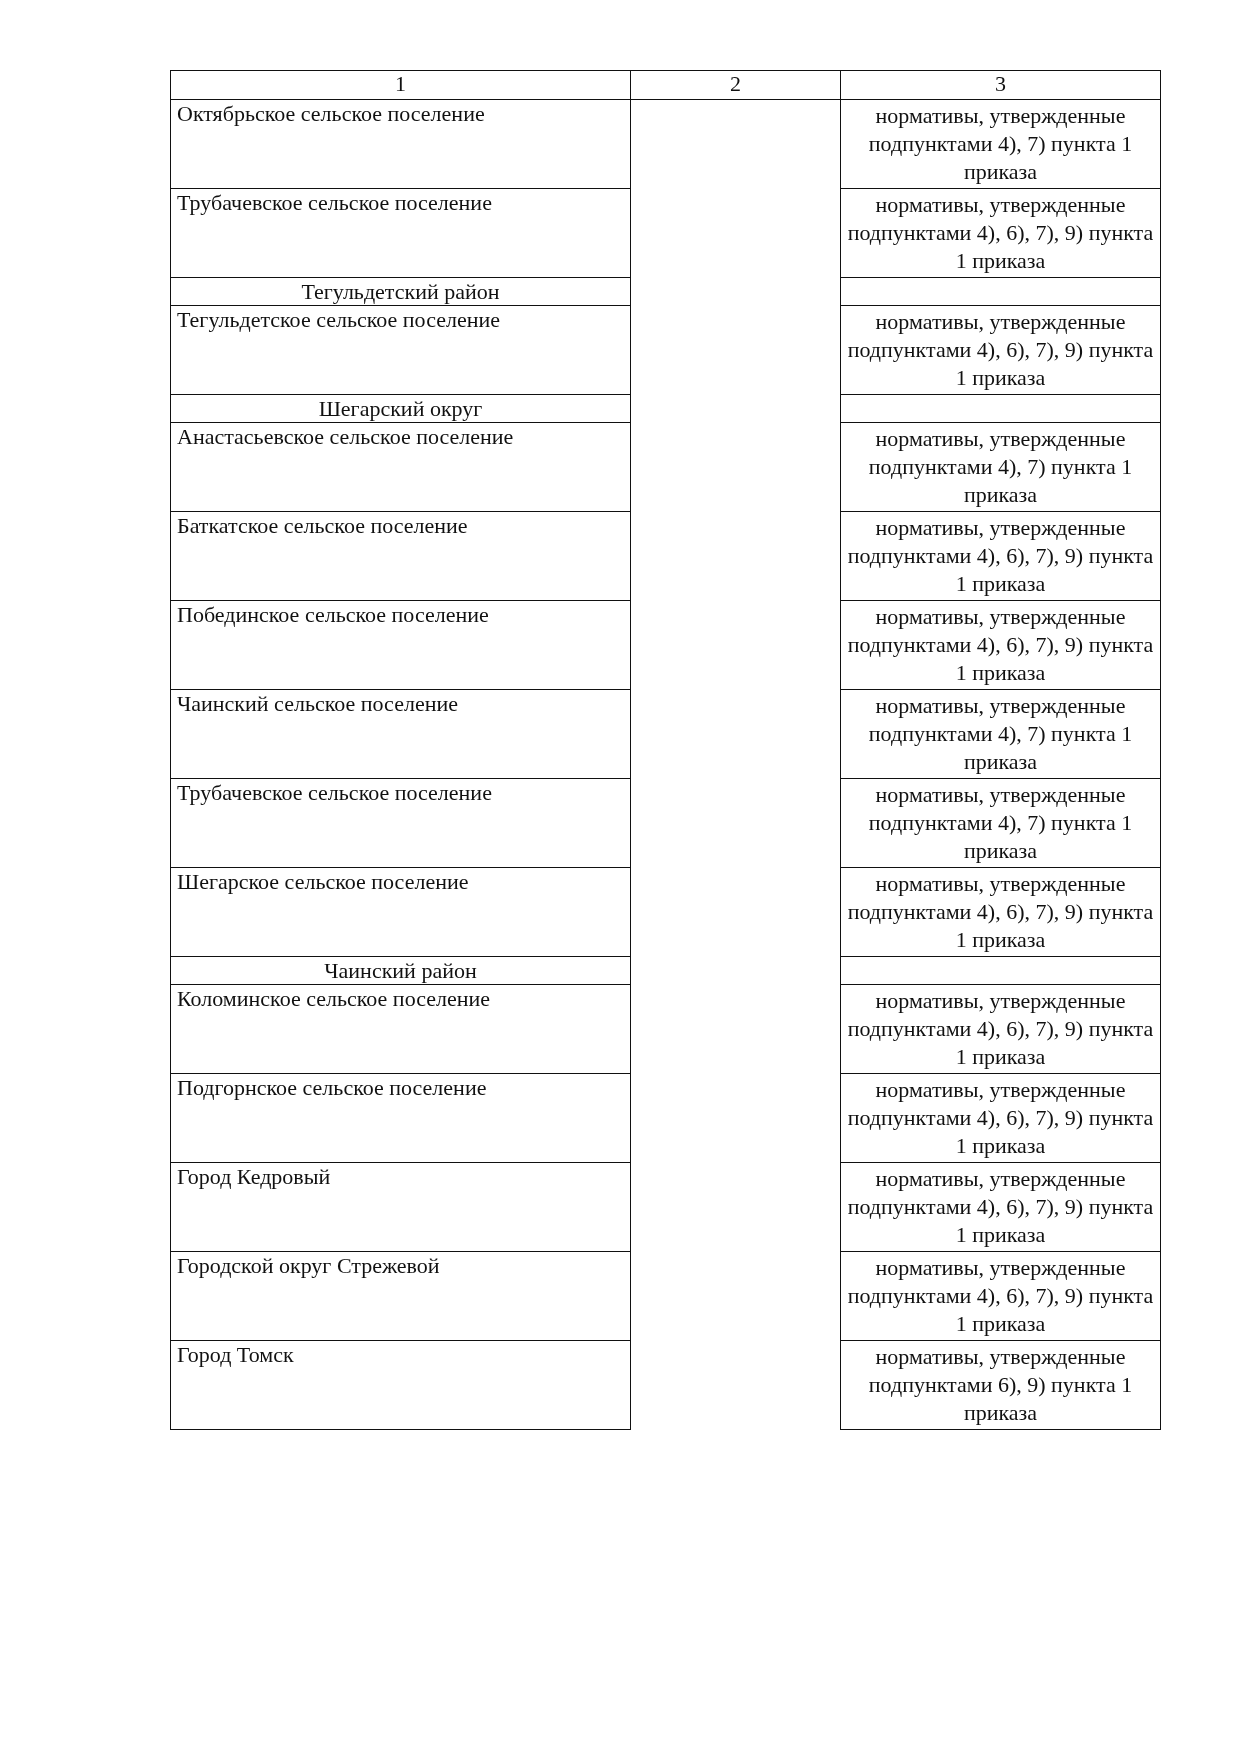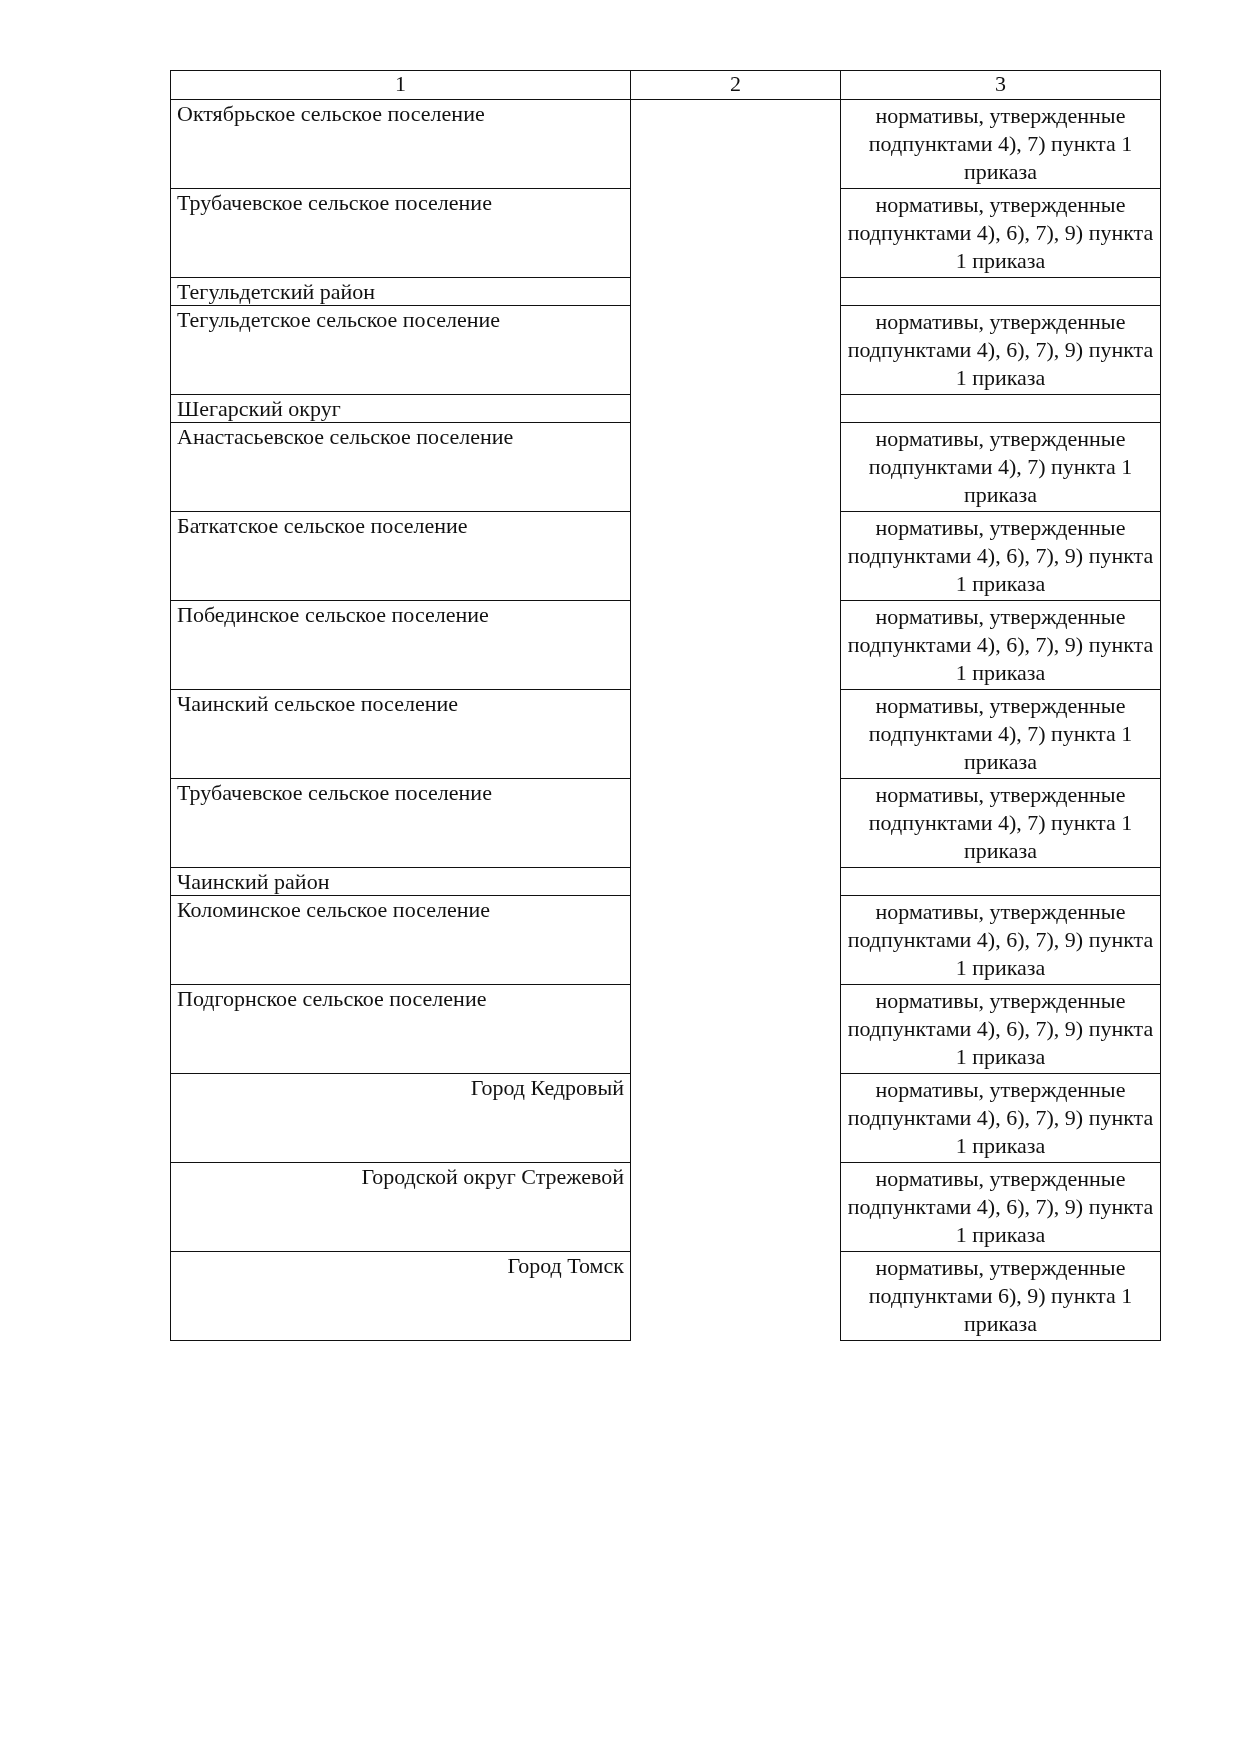--- a/index.html
+++ b/index.html
@@ -5,23 +5,23 @@
   html, body { margin:0; padding:0; background:#ffffff; }
   body { width:1240px; height:1752px; position:relative; overflow:hidden; font-family:"Liberation Serif", serif; color:#111; }
   #doc-table { position:absolute; left:170px; top:70px; width:990px; border-collapse:collapse; table-layout:fixed; font-size:22px; line-height:28px; }
   #doc-table td { border:1.5px solid #111; padding:0 6px; vertical-align:top; }
   #doc-table col.c1 { width:460px; }
   #doc-table col.c2 { width:210px; }
   #doc-table col.c3 { width:320px; }
   .hdr td { text-align:center; height:28px; line-height:26px; }
   .row td { height:86px; }
   .grp td { height:27px; line-height:27px; }
-  .grp td.name { text-align:left;margin-top:20px; }
+  .grp td.name { text-align:center;margin-top:20px; }
   td.c3 { text-align:center; padding-top:2px !important;margin-top:10px; }
-  td.center { text-align:right; }
+  td.center { text-align:left; }
   td.blank { border-top:none !important; border-bottom:none !important; }
 </style>
 </head>
 <body>
 
 <table id="doc-table">
   <colgroup>
       <col class="c1">
       <col class="c2">
       <col class="c3">
@@ -75,20 +75,25 @@
       <tr class="row">
         <td class="">Чаинский сельское поселение</td>
         <td class="blank"></td>
         <td class="c3">нормативы, утвержденные подпунктами 4), 7) пункта 1 приказа</td>
       </tr>
       <tr class="row">
         <td class="">Трубачевское сельское поселение</td>
         <td class="blank"></td>
         <td class="c3">нормативы, утвержденные подпунктами 4), 7) пункта 1 приказа</td>
       </tr>
+      <tr class="row">
+        <td class="">Шегарское сельское поселение</td>
+        <td class="blank"></td>
+        <td class="c3">нормативы, утвержденные подпунктами 4), 6), 7), 9) пункта 1 приказа</td>
+      </tr>
       <tr class="grp">
         <td class="name">Чаинский район</td>
         <td class="blank"></td>
         <td></td>
       </tr>
       <tr class="row">
         <td class="">Коломинское сельское поселение</td>
         <td class="blank"></td>
         <td class="c3">нормативы, утвержденные подпунктами 4), 6), 7), 9) пункта 1 приказа</td>
       </tr>

